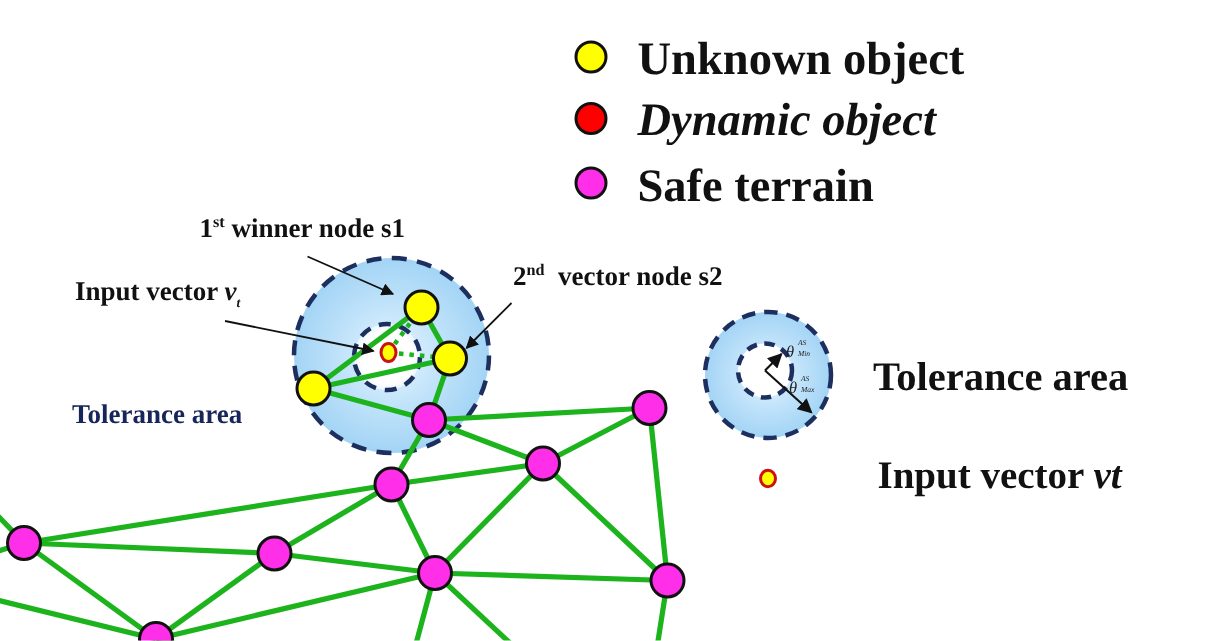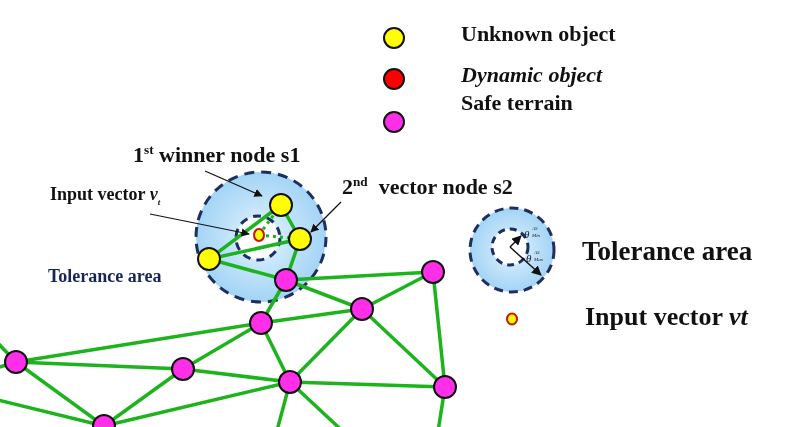--- a/index.html
+++ b/index.html
@@ -1,21 +1,21 @@
 <!DOCTYPE html>
 <html><head>
 <meta charset="utf-8">
 <style>
   html, body { margin:0; padding:0; background:#ffffff; }
   body { width:812px; height:427px; overflow:hidden; position:relative; font-family:"Liberation Serif", serif; }
   #stage { position:absolute; left:0; top:0; width:812px; height:427px; }
   .txt { position:absolute; font-weight:bold; color:#111; white-space:nowrap; font-family:"Liberation Serif", serif; }
-  .legend-label { font-size:22px; left:425px;margin-left:36px; }
+  .legend-label { font-size:31px; left:425px; }
   sup { font-size:60%; vertical-align:super; line-height:0; }
-  .annot { font-size:22px; }
+  .annot { font-size:18px; }
   .navy { color:#17265a; }
   .theta { font-family:"Liberation Serif", serif; font-style:italic; font-size:11px; fill:#222; }
   .theta-sub { font-size:5px; font-style:italic; fill:#222; }
 </style>
 </head>
 <body>
 
 <svg id="stage" viewBox="0 0 812 427" width="812" height="427" xmlns="http://www.w3.org/2000/svg">
   <defs>
     <radialGradient id="tolGrad" cx="50%" cy="50%" r="50%">
@@ -112,21 +112,21 @@
     <circle cx="394" cy="38" r="10" fill="#ffff00" stroke="#111" stroke-width="2"></circle>
     <circle cx="394" cy="79" r="10" fill="#ff0000" stroke="#111" stroke-width="2"></circle>
     <circle cx="394" cy="122" r="10" fill="#ff2ee8" stroke="#111" stroke-width="2"></circle>
   </g>
 
   <ellipse cx="512" cy="319" rx="5" ry="5.5" fill="#ffff00" stroke="#cc1111" stroke-width="2"></ellipse>
 </svg>
 
 <div class="txt legend-label" style="top:21px;">Unknown object</div>
 <div class="txt legend-label" style="top:62px;font-style:italic;">Dynamic object</div>
-<div class="txt legend-label" style="top:90px;">Safe terrain</div>
+<div class="txt legend-label" style="top:106px;">Safe terrain</div>
 
 <div class="txt annot" style="left:133px; top:142px;"><span>1</span><sup>st</sup><span> winner node s1</span></div>
 
 <div class="txt annot" style="left:342px; top:174px;"><span>2</span><sup>nd</sup><span style="white-space:pre">  vector node s2</span></div>
 
 <div class="txt" style="left:50px; top:184px; font-size:18px;"><span>Input vector </span><i>v</i><sub style="font-size:9px; font-style:italic;">t</sub></div>
 
 <div class="txt navy" style="left:48px; top:266px; font-size:18px;">Tolerance area</div>
 
 <div class="txt" style="left:582px; top:236px; font-size:27px;">Tolerance area</div>

